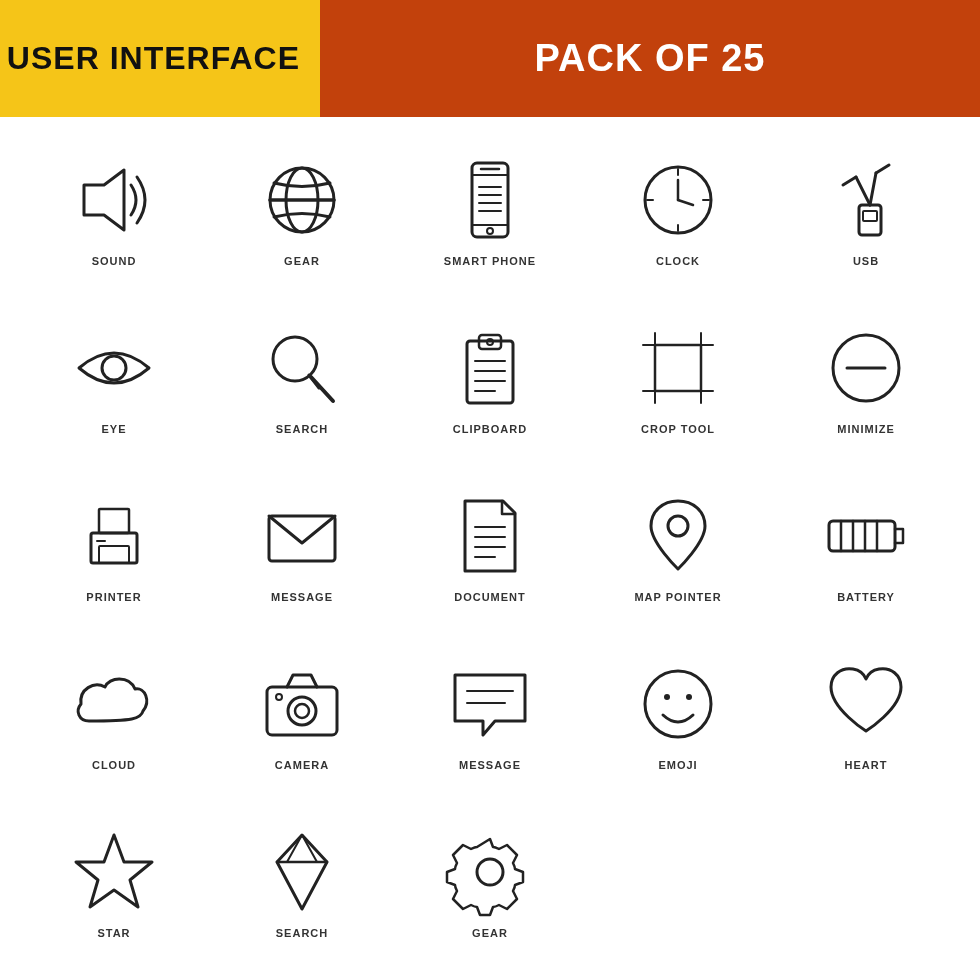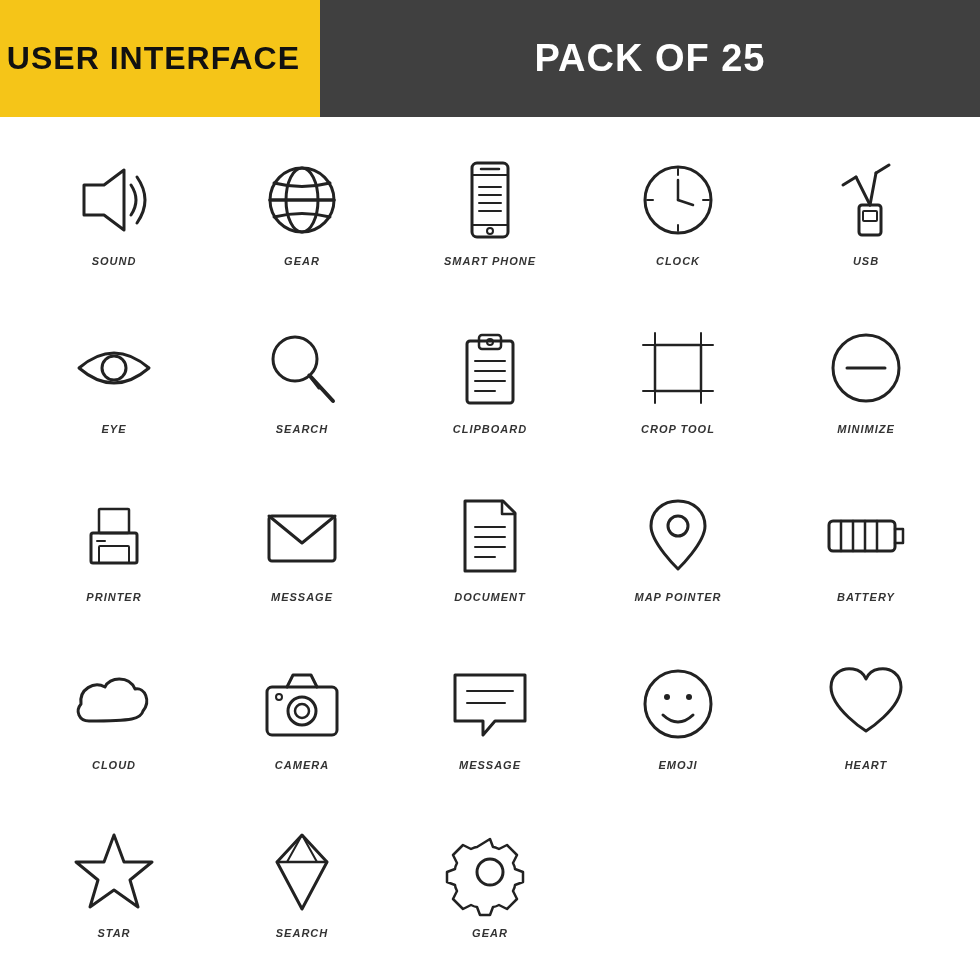--- a/index.html
+++ b/index.html
@@ -25,21 +25,21 @@
       justify-content: flex-end;
       padding-right: 20px;
     }
     .header-title {
       font-size: 32px;
       font-weight: bold;
       color: #111;
       letter-spacing: 1px;
     }
     .header-red {
-      background: #404040;
+      background: #c2410c;
       flex: 1;
       display: flex;
       align-items: center;
       justify-content: center;
     }
     .header-pack {
       font-size: 30px;
       font-weight: normal;
       color: #fff;
       letter-spacing: 1px;
@@ -57,21 +57,20 @@
       padding: 10px 20px;
       gap: 0;
     }
 
     .icon-cell {
       display: flex;
       flex-direction: column;
       align-items: center;
       justify-content: center;
       gap: 10px;
-      font-style: italic;
     }
 
     .icon-label {
       font-size: 11px;
       font-weight: bold;
       letter-spacing: 1px;
       color: #333;
       text-align: center;
     }
 

